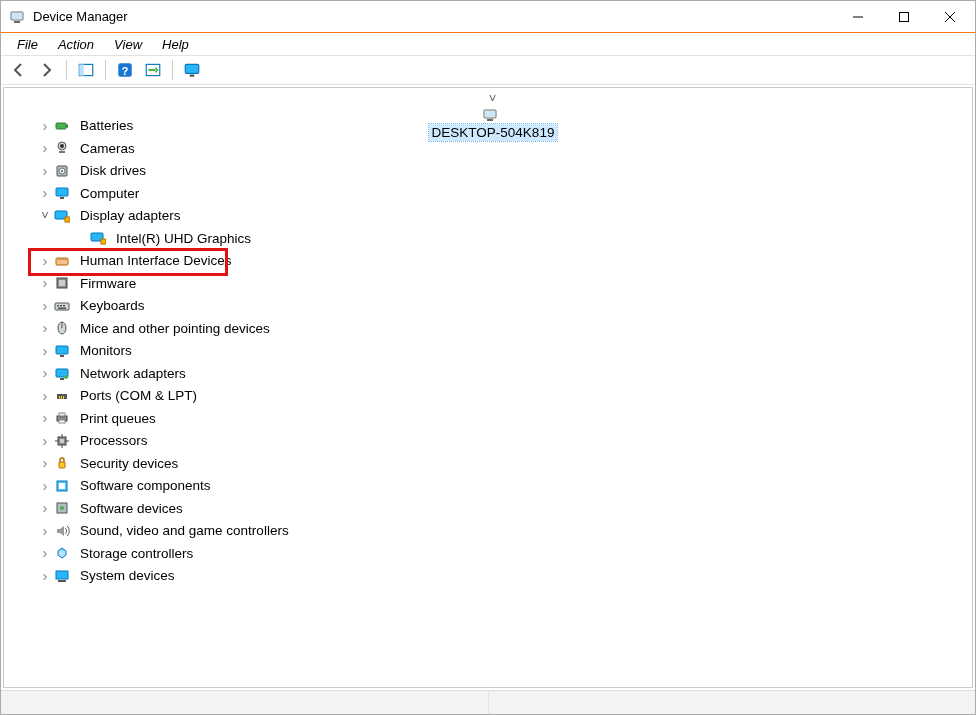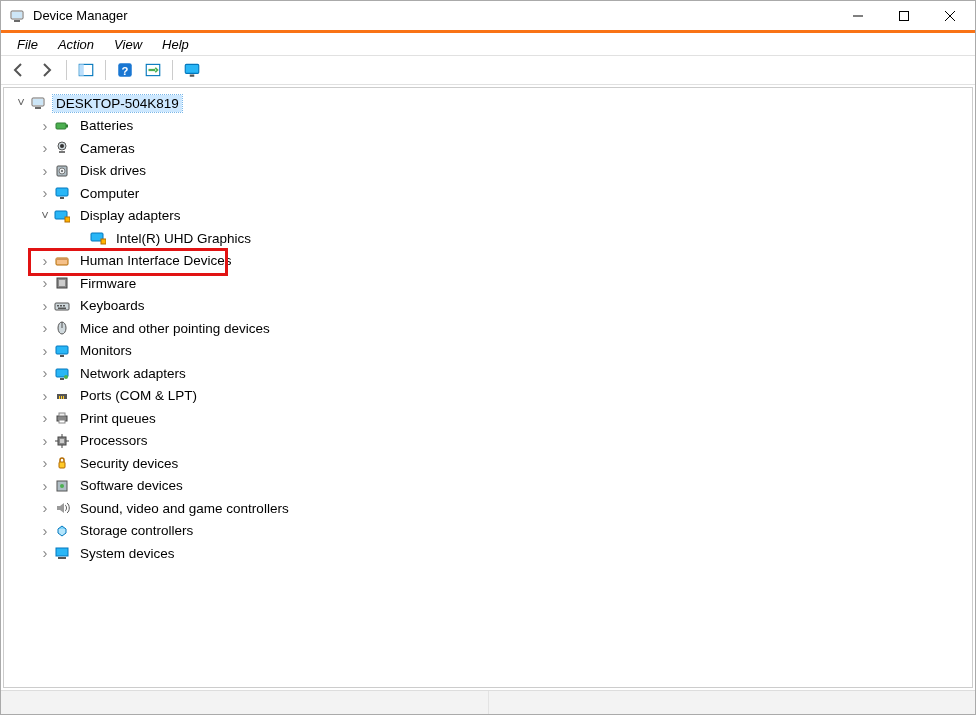--- a/index.html
+++ b/index.html
@@ -12,21 +12,21 @@
     width: 976px; height: 715px;
     overflow: hidden;
     border: 1px solid #aaa;
     display: flex; flex-direction: column;
   }
   
   .titlebar {
     height: 32px;
     display: flex; align-items: center;
     padding: 0 2px 0 8px;
-    border-bottom: 3px solid #f97316;
+    border-bottom: 1px solid #f97316;
   }
   .titlebar .app-icon { width: 16px; height: 16px; margin-right: 8px; display:flex; align-items:center; justify-content:center;}
   .titlebar .title { flex: 0 0 auto; font-size: 13px; }
   .titlebar .spacer { flex: 1; }
   .titlebar .win-btn {
     width: 46px; height: 32px;
     display: flex; align-items: center; justify-content: center;
     font-family: "Segoe MDL2 Assets","Segoe UI Symbol", sans-serif;
     font-size: 10px;
     color: #000;
@@ -89,21 +89,21 @@
     width: 18px; height: 18px; margin-right: 6px;
     display: flex; align-items: center; justify-content: center;
     flex-shrink: 0;
   }
   .tree-row .node-icon svg { width: 16px; height: 16px; }
   .tree-row .label { padding: 1px 3px; }
   .tree-row.selected .label {
     background: #cde8ff;
     outline: 1px dotted #7ab7e8;
   }
-  .indent-0 { padding-left: 10px; }
+  .indent-0 { padding-left: 10px; flex-direction: column; }
   .indent-1 { padding-left: 34px; }
   .indent-2 { padding-left: 70px; }
   .highlight-box {
     position: absolute;
     border: 3px solid #e11313;
     pointer-events: none;
   }
   
   .statusbar {
     height: 24px;
@@ -473,20 +473,29 @@
         <svg viewBox="0 0 16 16">
           <use href="#ic-security"></use>
         </svg>
       </span>
       <span class="label">Security devices</span>
     </div>
     <div class="tree-row indent-1">
       <span class="exp collapsed"></span>
       <span class="node-icon">
         <svg viewBox="0 0 16 16">
+          <use href="#ic-software-comp"></use>
+        </svg>
+      </span>
+      <span class="label">Software components</span>
+    </div>
+    <div class="tree-row indent-1">
+      <span class="exp collapsed"></span>
+      <span class="node-icon">
+        <svg viewBox="0 0 16 16">
           <use href="#ic-software-dev"></use>
         </svg>
       </span>
       <span class="label">Software devices</span>
     </div>
     <div class="tree-row indent-1">
       <span class="exp collapsed"></span>
       <span class="node-icon">
         <svg viewBox="0 0 16 16">
           <use href="#ic-sound"></use>

